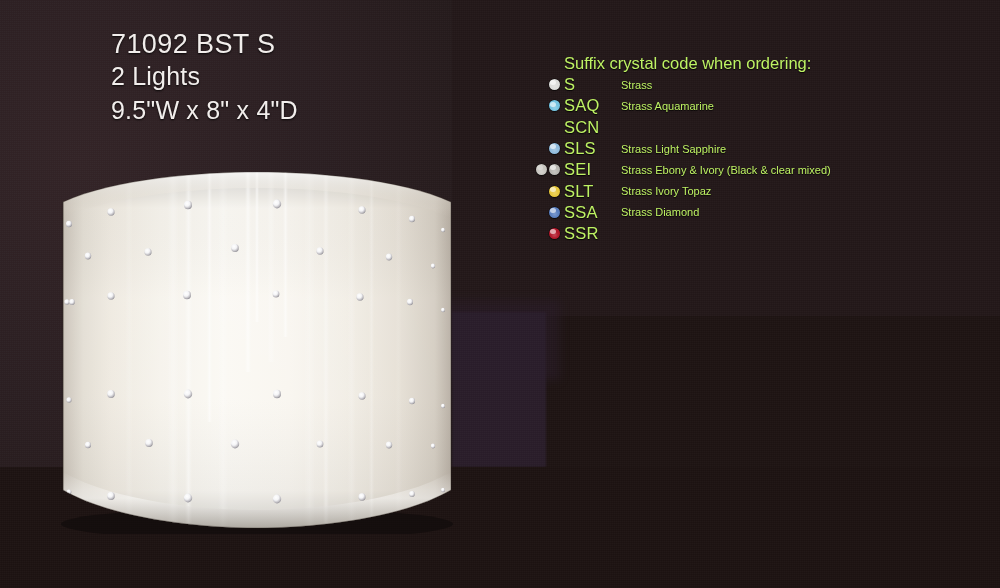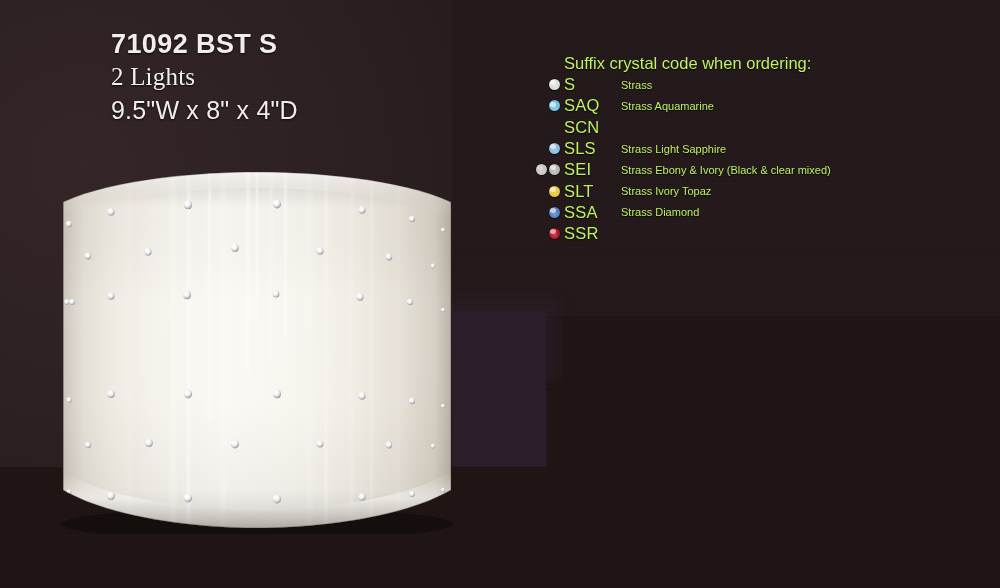--- a/index.html
+++ b/index.html
@@ -50,29 +50,28 @@
     pointer-events:none;
   }
 
   
   #title-block {
     position:absolute; left:111px; top:28px;
     color:#f2eeec;
     z-index:10;
   }
   #title-block .model {
-    font-size:27px; font-weight:bold; letter-spacing:.4px;
+    font-size:27px; font-weight:normal; letter-spacing:.4px;
     line-height:32px;
     text-shadow:0 1px 2px rgba(0,0,0,.8);
   }
   #title-block .lights {
     font-size:25px; font-weight:normal; line-height:33px;
     letter-spacing:.2px;
     text-shadow:0 1px 2px rgba(0,0,0,.8);
-    font-family:Liberation Serif, serif;
   }
   #title-block .dims {
     font-size:25px; font-weight:normal; line-height:34px;
     letter-spacing:.2px;
     text-shadow:0 1px 2px rgba(0,0,0,.8);
   }
 
   
   #lamp-photo {
     position:absolute; left:55px; top:172px;

